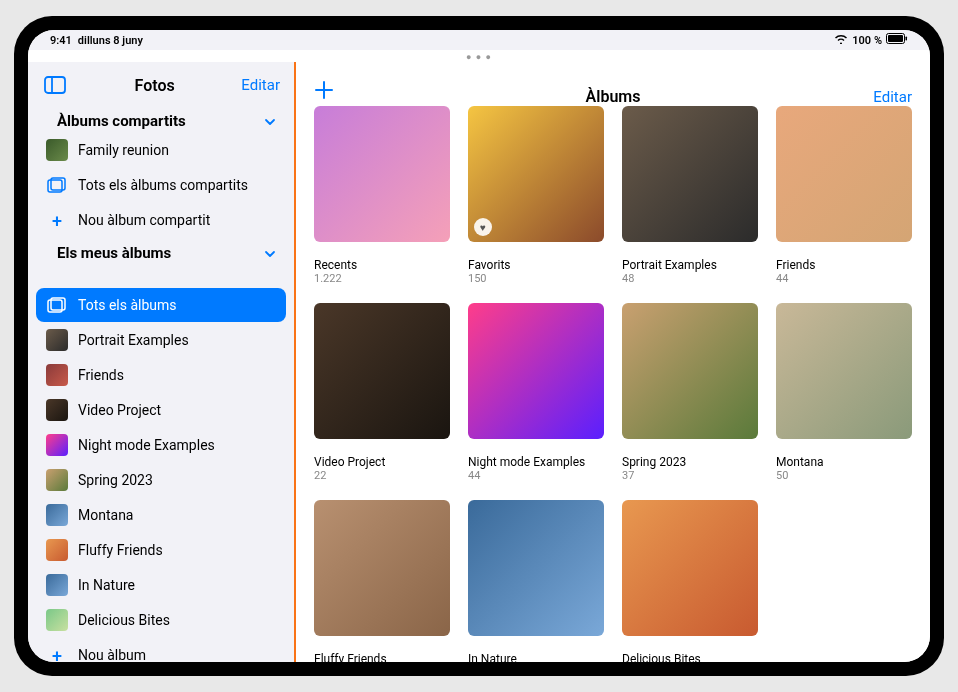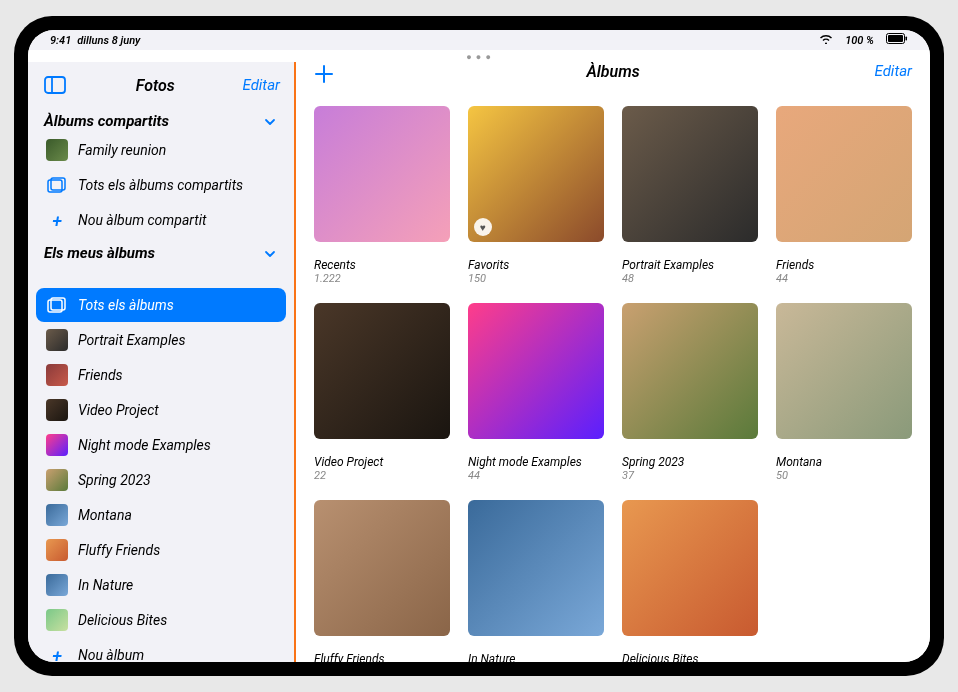--- a/index.html
+++ b/index.html
@@ -12,21 +12,20 @@
     height: 692px;
     width: 958px;
   }
   .device {
     width: 930px;
     height: 660px;
     background: #000;
     border-radius: 38px;
     padding: 14px;
     position: relative;
-    font-style: italic;
   }
   .screen {
     width: 100%;
     height: 100%;
     background: #fff;
     border-radius: 26px;
     overflow: hidden;
     display: flex;
     flex-direction: column;
   }
@@ -35,21 +34,21 @@
     display: flex;
     justify-content: space-between;
     align-items: center;
     padding: 0 22px;
     font-size: 11px;
     font-weight: 600;
     color: #000;
     background: #f2f2f7;
   }
   .status-left { display:flex; gap:6px; align-items:center;}
-  .status-right { display:flex; gap:12px; align-items:center;}
+  .status-right { display:flex; gap:4px; align-items:center;}
   .drag-dots {
     text-align:center;
     font-size: 9px;
     color:#999;
     background:#fff;
     letter-spacing: 1px;
     padding-top:2px;
   }
   .app {
     flex: 1;
@@ -90,20 +89,21 @@
     padding: 0 8px 8px 8px;
   }
   .section-header {
     display:flex;
     align-items:center;
     justify-content:space-between;
     padding: 6px 8px 2px 8px;
     font-size: 15px;
     font-weight: 700;
     color:#000;
+    margin-left:13px;
   }
   .chevron {
     width:14px; height:14px;
     color:#007aff;
   }
   .side-item {
     display:flex;
     align-items:center;
     gap:10px;
     padding: 6px 10px;
@@ -140,21 +140,21 @@
   .main {
     flex:1;
     background:#fff;
     display:flex;
     flex-direction:column;
     overflow:hidden;
   }
   .main-header {
     height:44px;
     display:flex;
-    align-items:flex-start;
+    align-items:flex-end;
     justify-content:space-between;
     padding: 0 18px;
   }
   .main-add {
     color:#007aff;
     font-size:24px;
     font-weight:300;
   }
   .main-title {
     font-size:16px;

